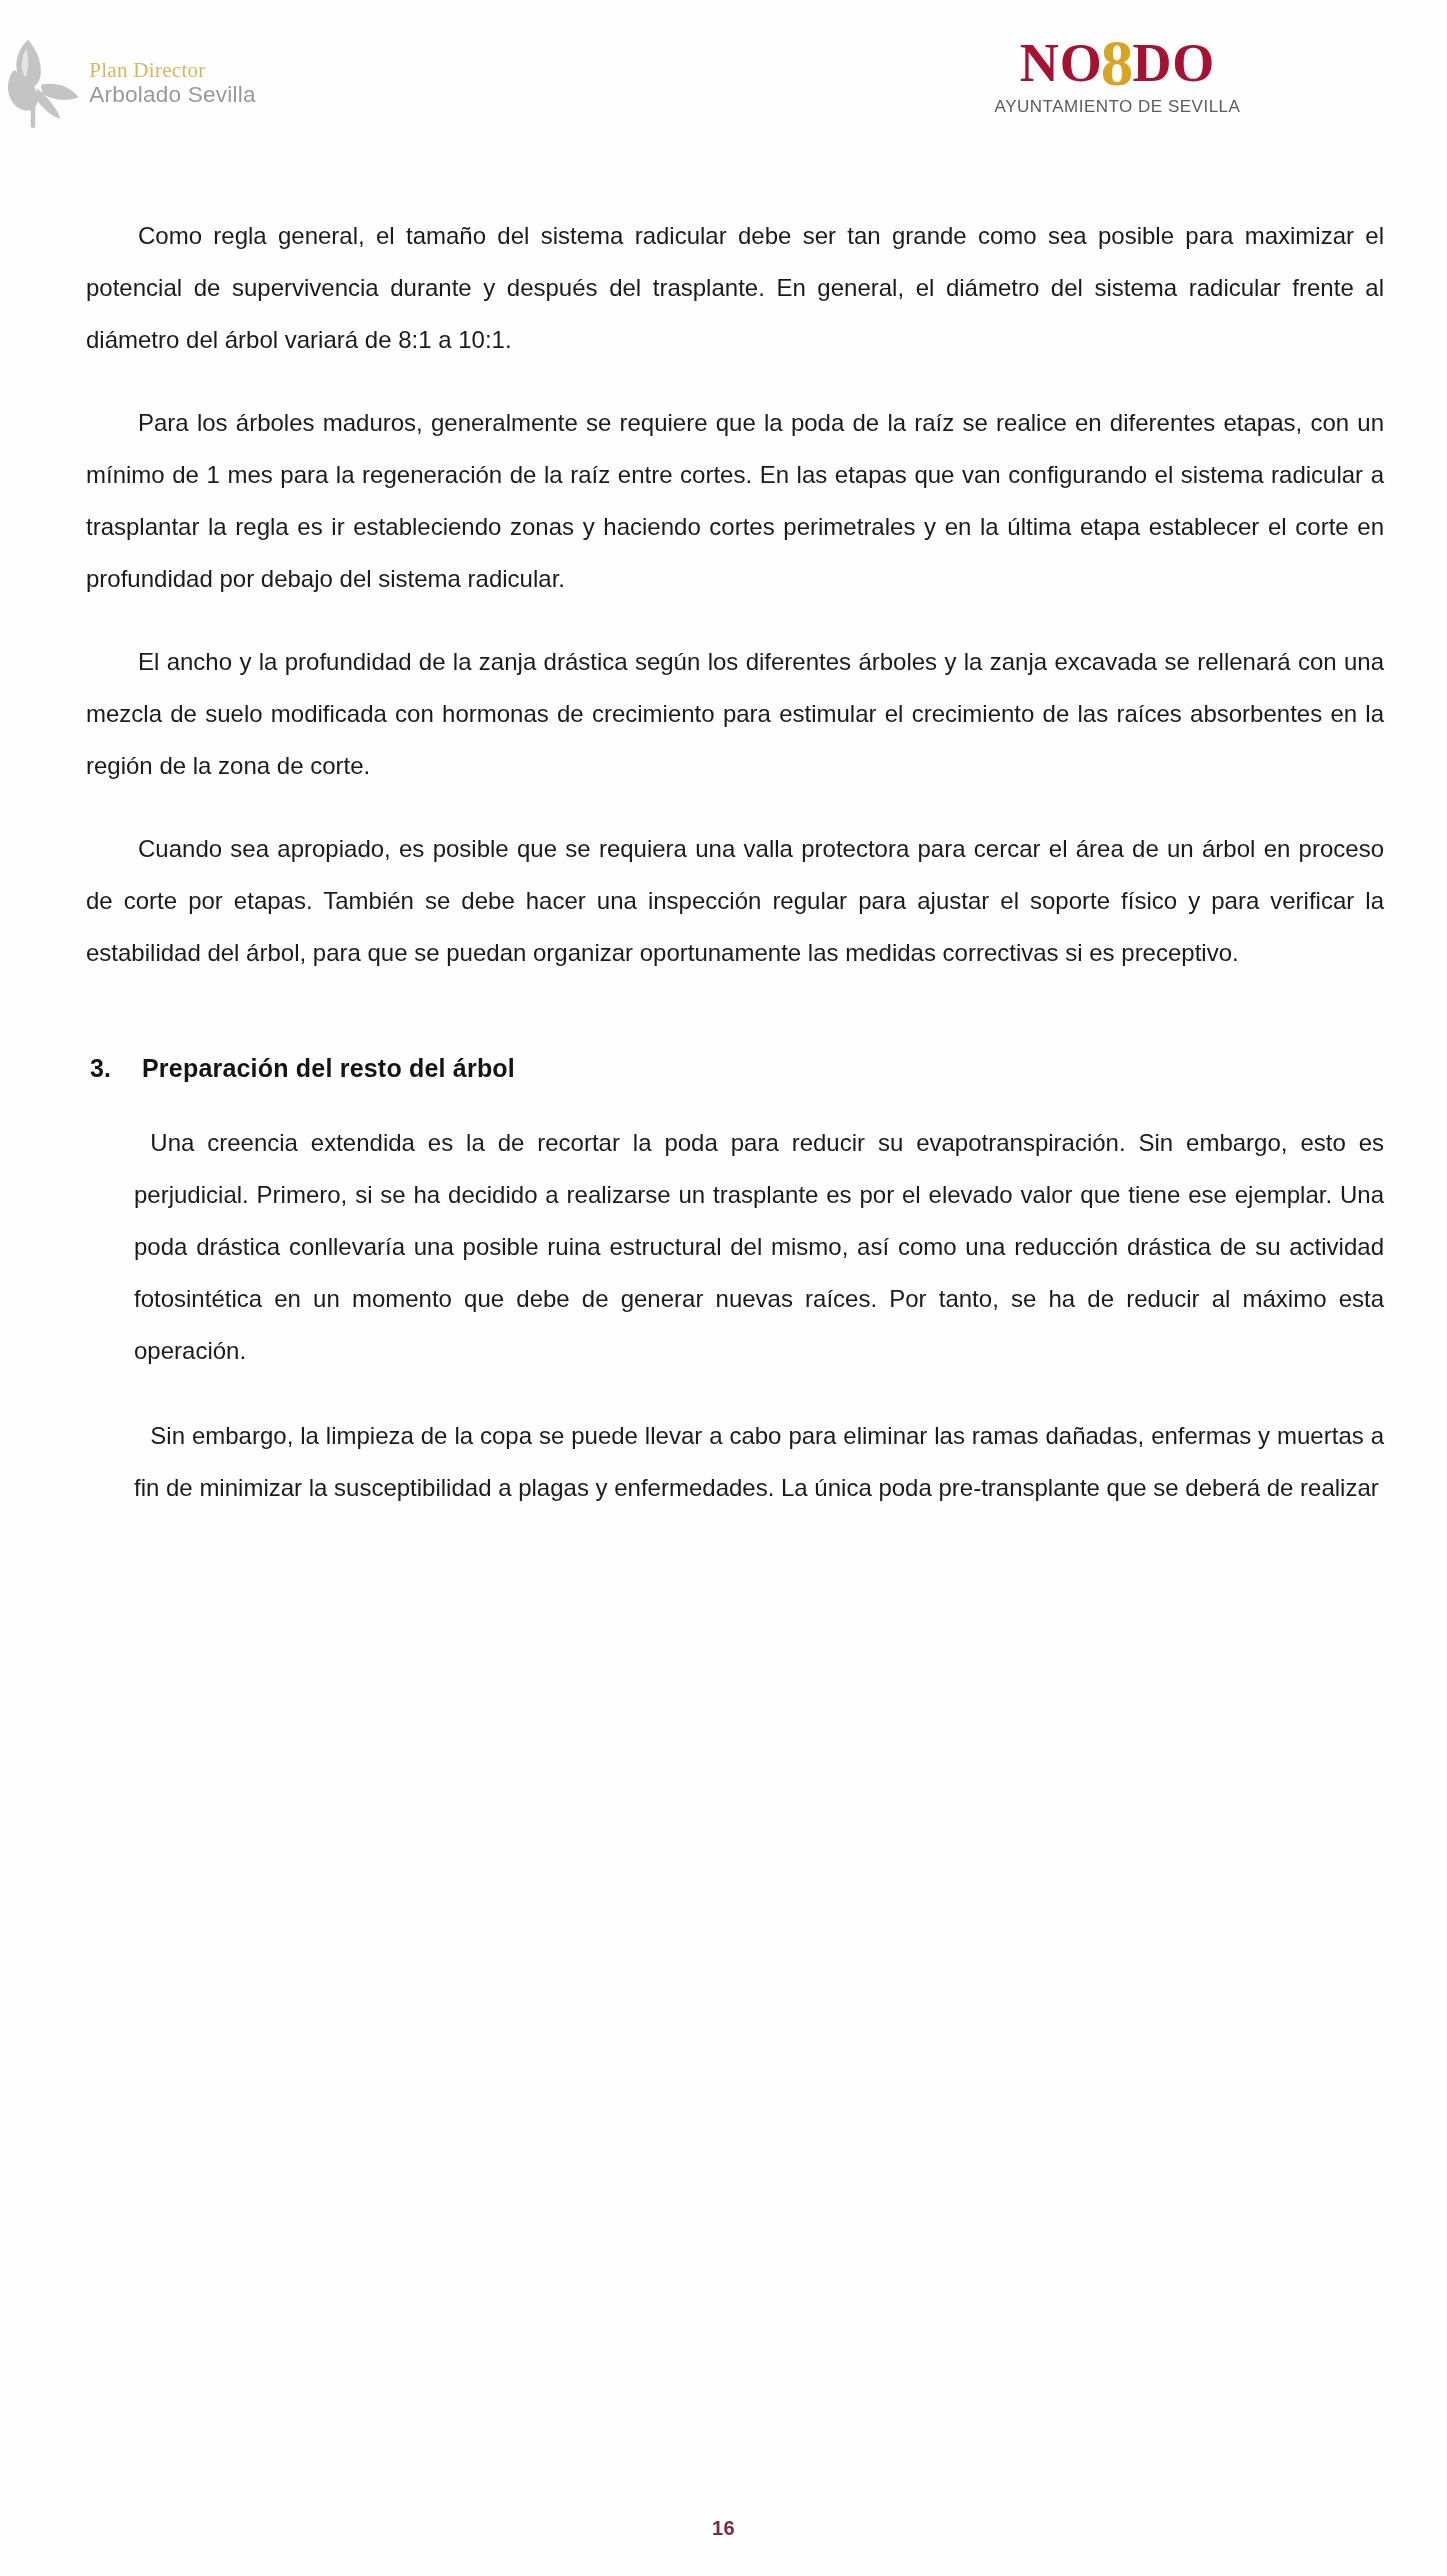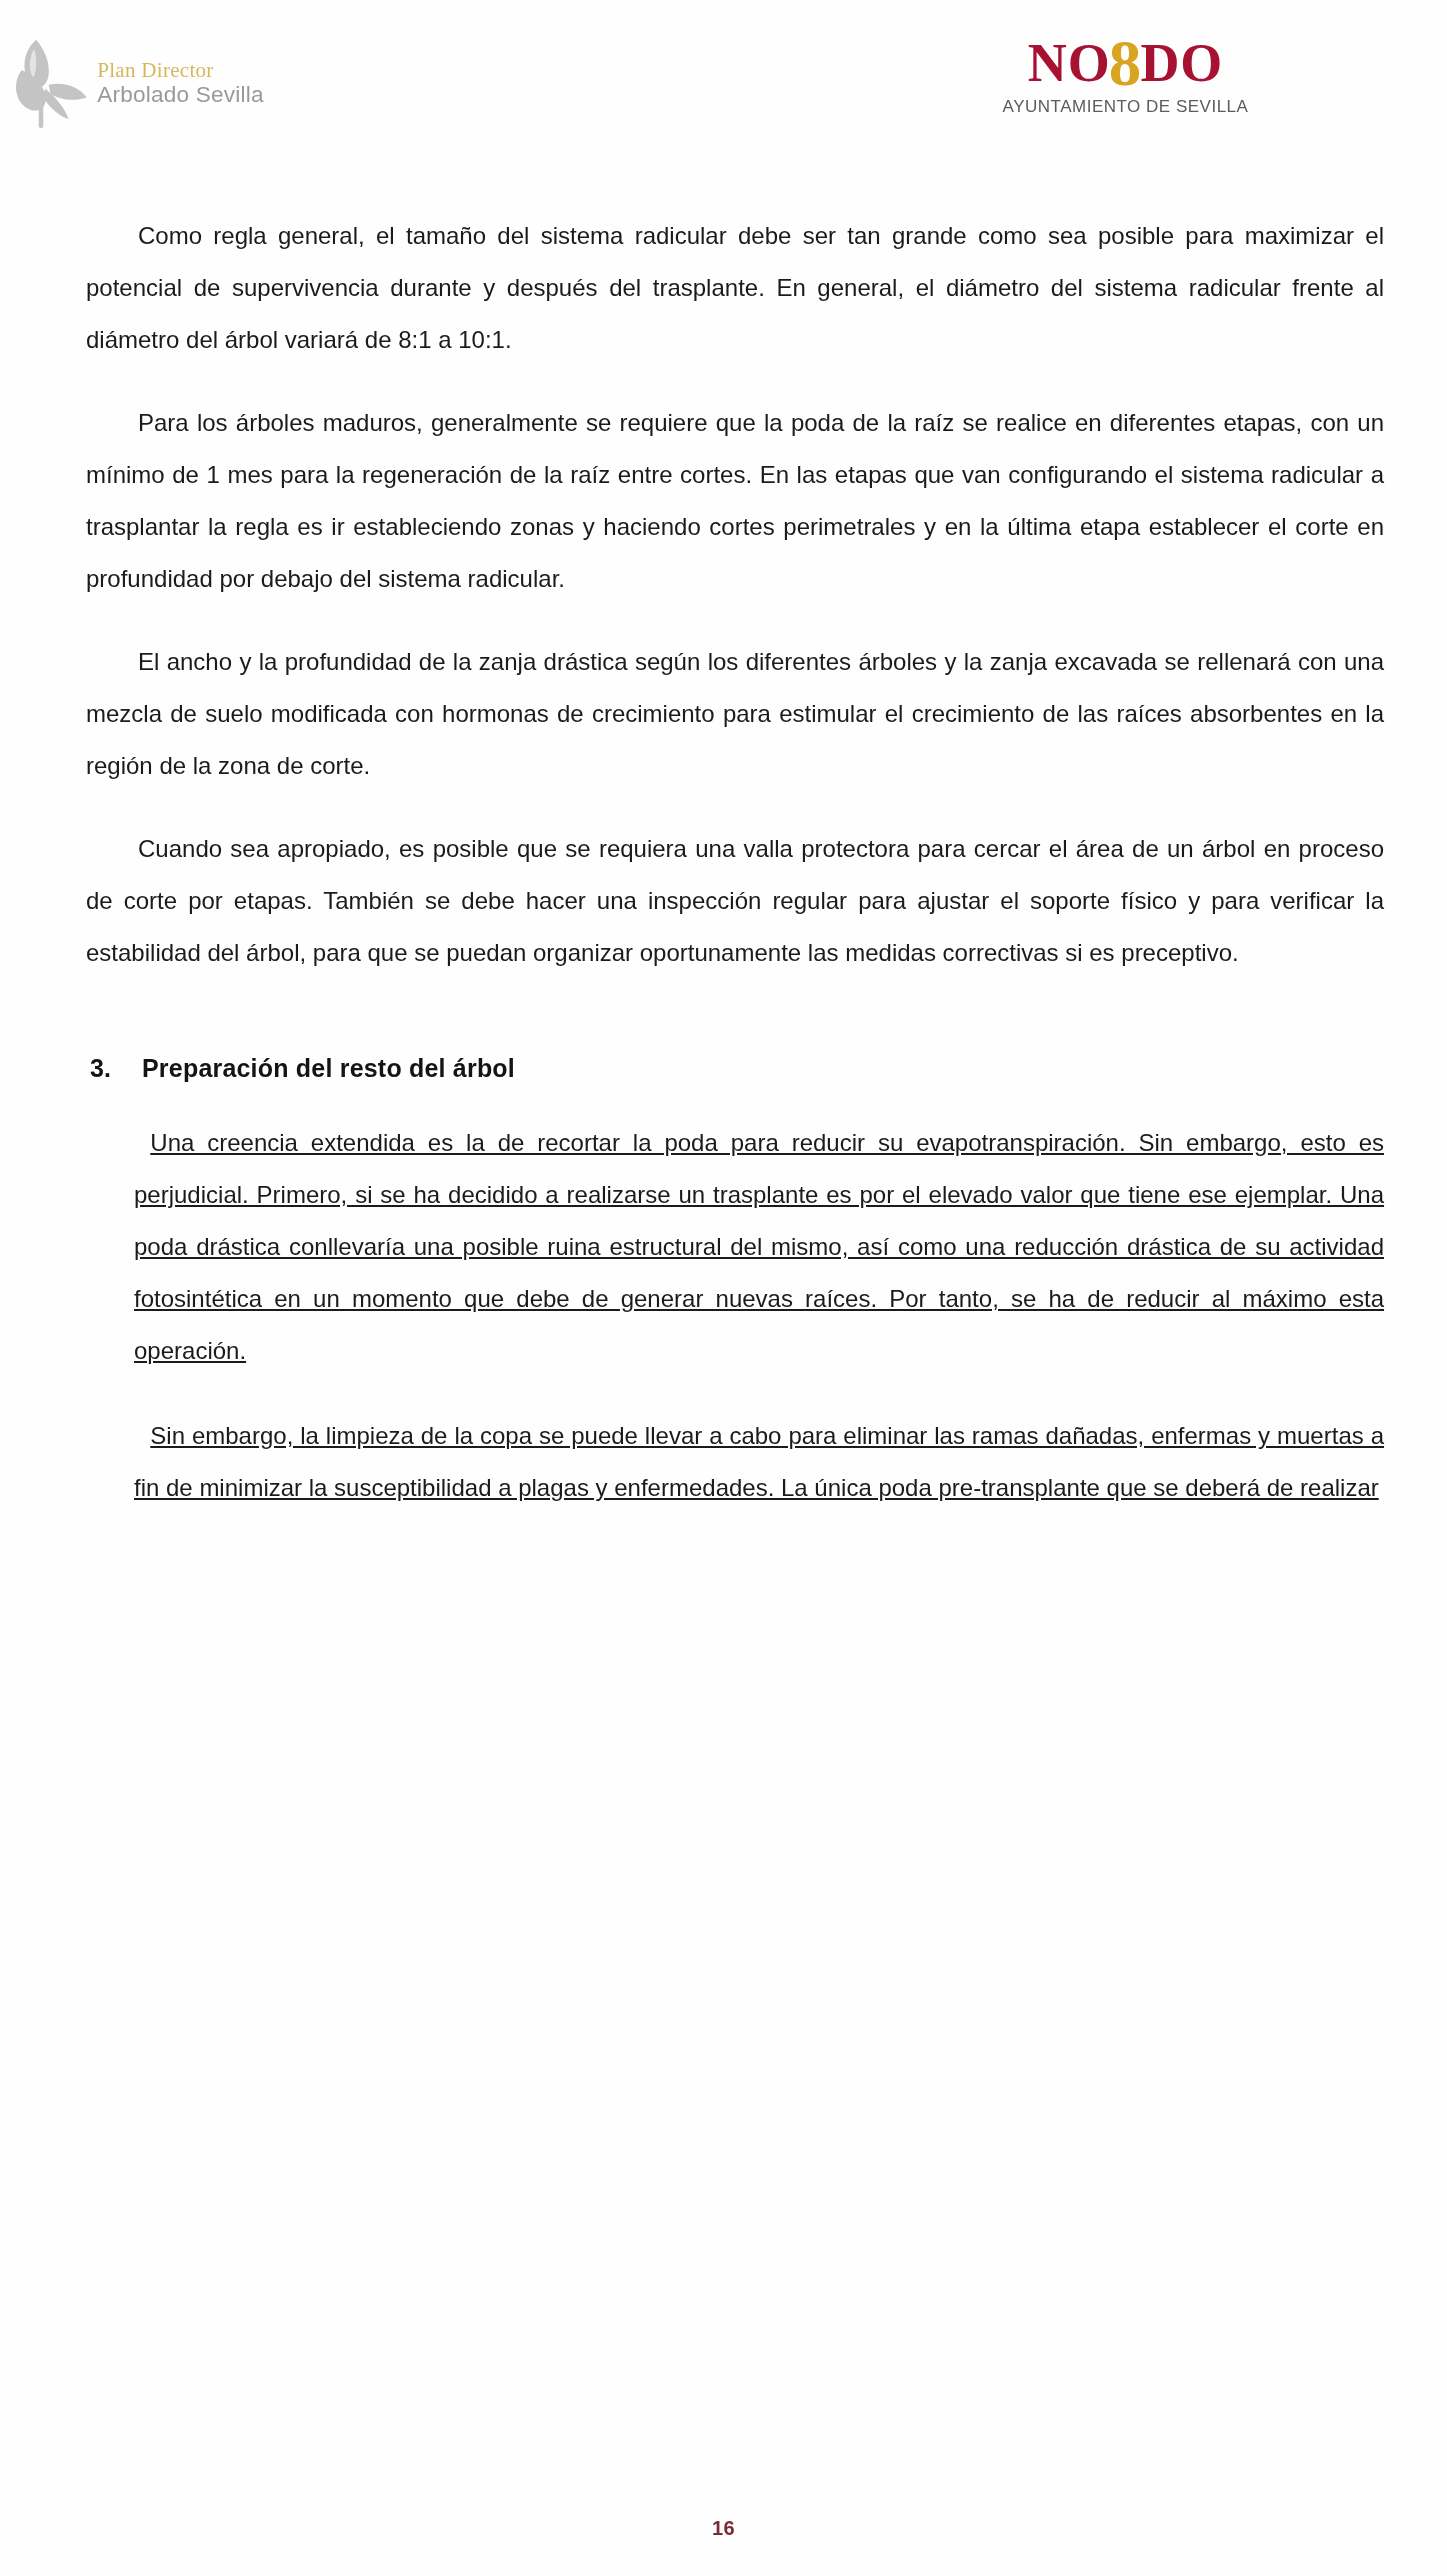--- a/index.html
+++ b/index.html
@@ -23,21 +23,21 @@
     width: 1447px;
     height: 2576px;
     background: #fefefe;
     box-sizing: border-box;
   }
 
   
   .header {
     position: absolute;
     top: 0;
-    left: 16px;
+    left: 8px;
     width: 1287px;
     height: 181px;
   }
 
   .brand-left {
     position: absolute;
     left: 0px;
     top: 34px;
     display: flex;
     align-items: center;
@@ -157,21 +157,20 @@
     letter-spacing: 0.2px;
     margin-top: 28px;
   }
 
   
   p.para.sub {
     margin-left: 134px;
     margin-right: 63px;
     text-indent: 16.3px;
     margin-bottom: 33px;
-    text-decoration: underline;
   }
 
   
   .footer {
     position: absolute;
     left: 0;
     bottom: 36px;
     width: 1447px;
     text-align: center;
   }

